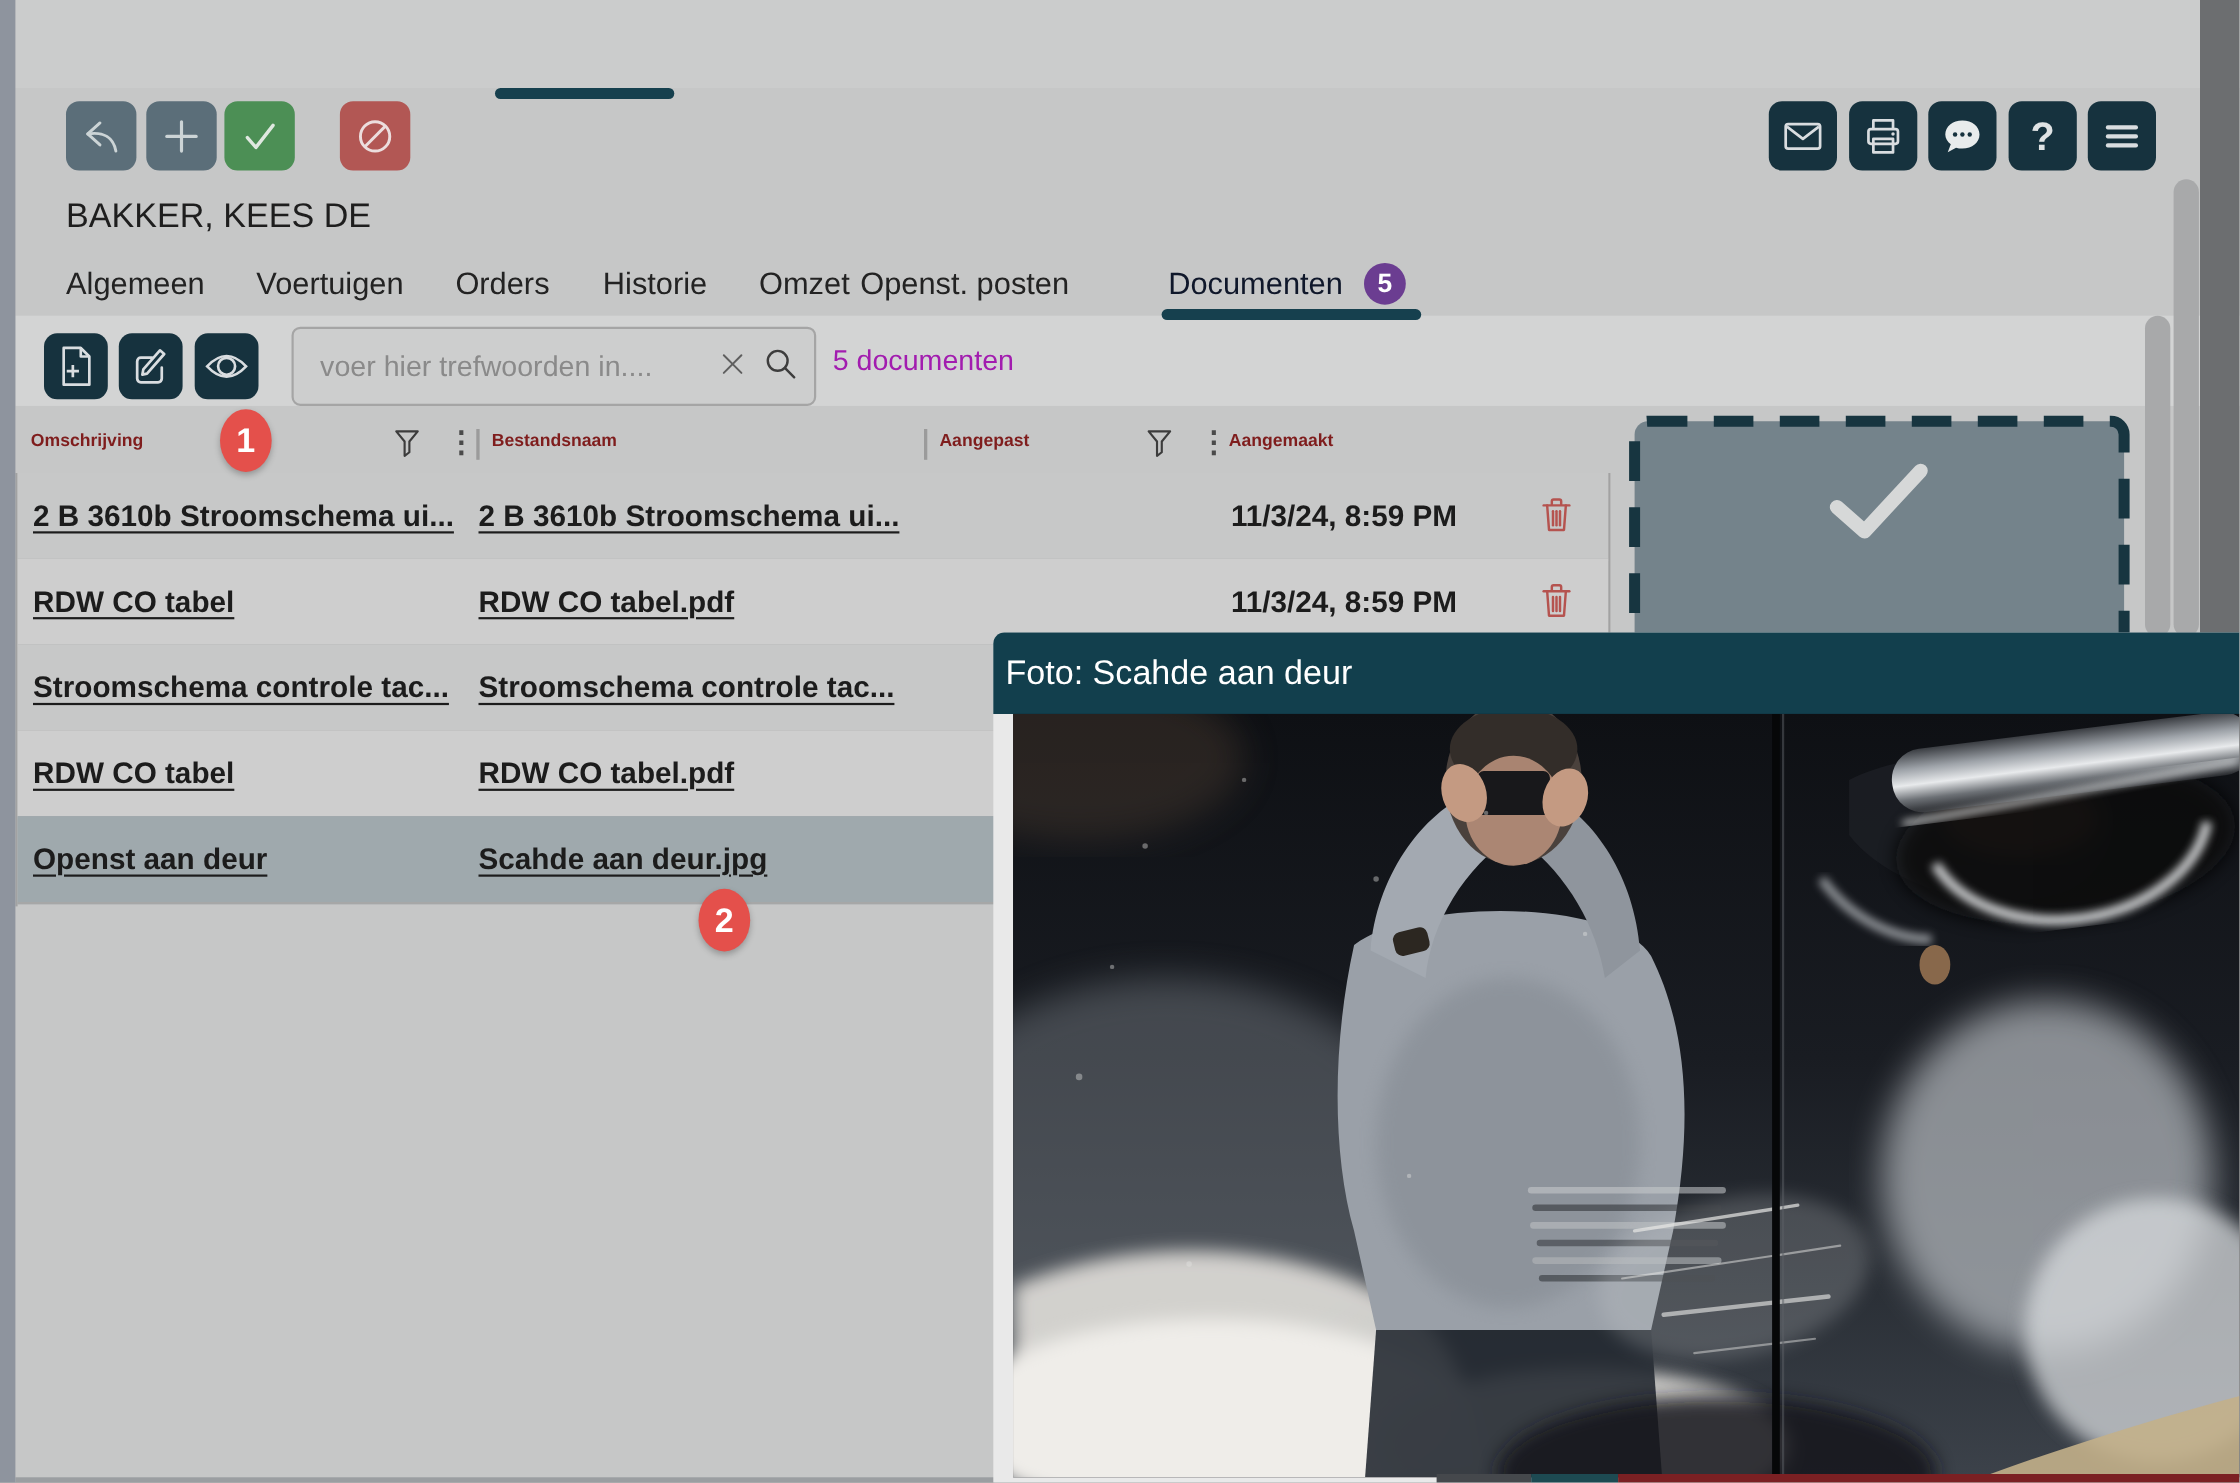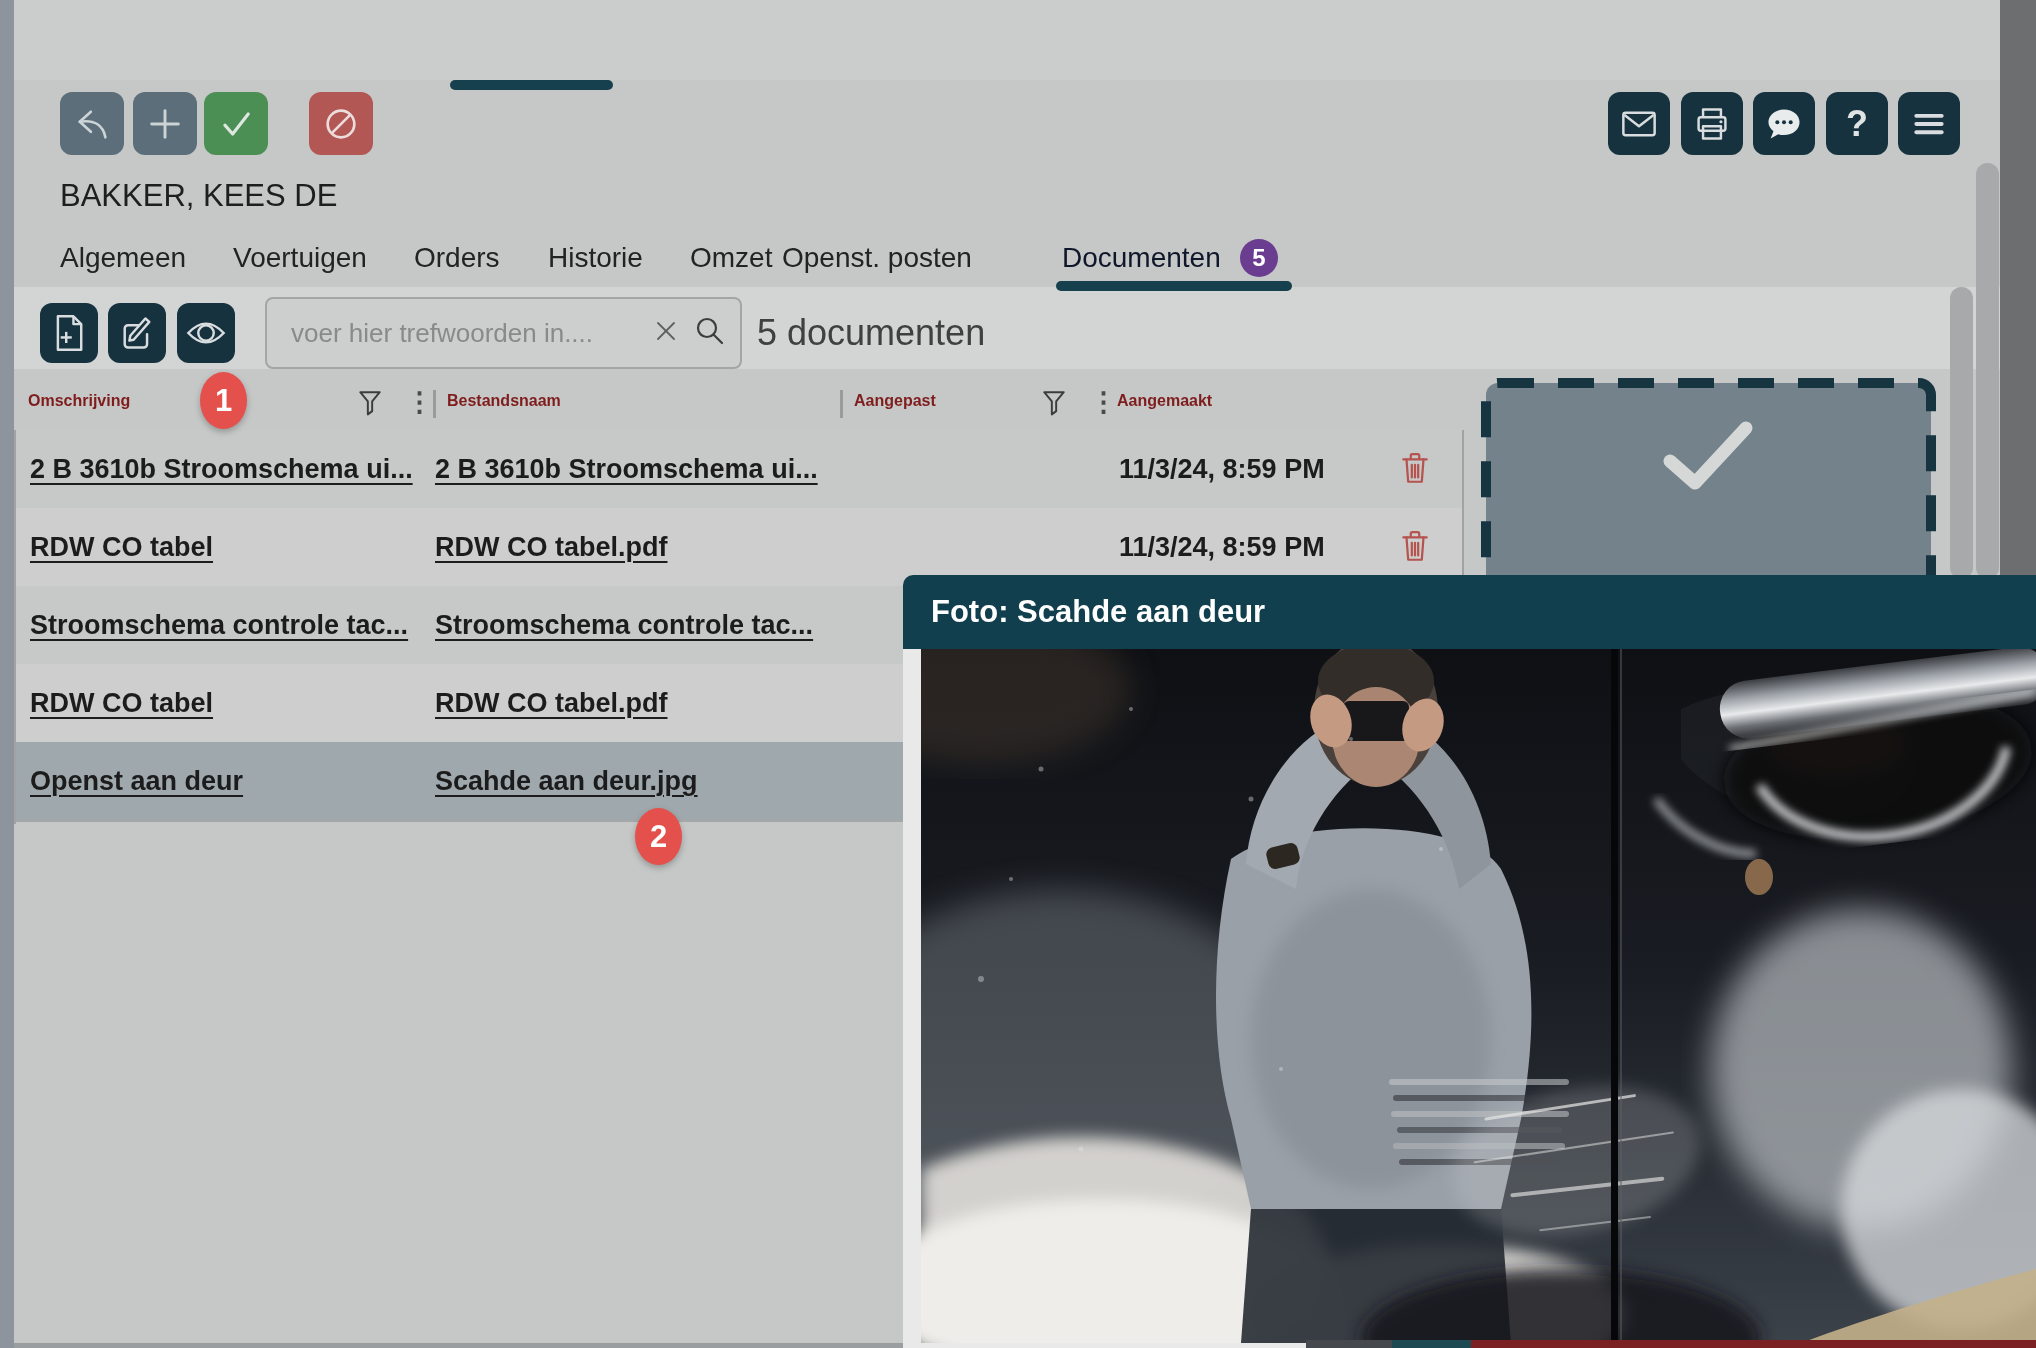--- a/index.html
+++ b/index.html
@@ -42,21 +42,21 @@
                 background:#6b3d91;color:#fff;font-size:24px;font-weight:600;
                 display:flex;align-items:center;justify-content:center;z-index:3;}
 
   
   .docs-band{left:14px;top:287px;width:2022px;height:82px;background:#d3d4d4;z-index:1;}
   .search-box{left:265px;top:297px;width:473px;height:68px;background:#cdcece;
               border:2px solid #a5a5a5;border-radius:8px;z-index:3;display:flex;align-items:center;}
   .search-box input{flex:1;border:none;outline:none;background:transparent;
               margin-left:22px;font-size:26px;color:#3a3a3a;font-family:"Liberation Sans",sans-serif;}
   .search-box input::placeholder{color:#8a8a8a;}
-  .doc-count{left:757px;top:312px;font-size:36px;color:#404040;z-index:2;}
+  .doc-count{left:757px;top:312px;font-size:26px;color:#a21caf;z-index:2;}
 
   
   .thead{left:14px;top:378px;width:1446px;height:52px;z-index:2;}
   .th{position:absolute;top:14px;font-size:16px;font-weight:700;color:#7f1d1d;}
   .col-divider{position:absolute;top:12px;width:3px;height:28px;background:#9b9b9b;}
   .kebab{position:absolute;top:8px;font-size:27px;font-weight:700;color:#4a4a4a;letter-spacing:0;}
   .rows{left:14px;top:430px;width:1446px;z-index:2;
         border-left:2px solid #a2a2a2;border-right:2px solid #a2a2a2;}
   .row{position:absolute;left:0;width:1446px;height:78px;border-bottom:2px solid #a6a7a7;font-weight:bold;}
   .row:nth-child(odd){background:#c7c8c8;}
@@ -74,21 +74,21 @@
              box-shadow:0 3px 6px rgba(0,0,0,.25);z-index:20;}
 
   
   .dropzone{left:1480px;top:377px;width:457px;height:268px;z-index:2;}
 
   
   .dialog{left:903px;top:575px;width:1133px;height:773px;background:#e9e9e9;
           border-top-left-radius:10px;z-index:50;}
   .dialog-header{position:absolute;left:0;top:0;width:1133px;height:74px;background:#123f4d;
           border-top-left-radius:10px;display:flex;align-items:center;}
-  .dialog-title{margin-left:28px;font-size:31px;font-weight:700;color:#ffffff;}
+  .dialog-title{margin-left:11px;font-size:31px;font-weight:400;color:#ffffff;}
   .photo{position:absolute;left:18px;top:74px;width:1115px;height:694px;background:#101216;}
 
   .bottom-seg{top:1340px;height:8px;z-index:60;}
 </style>
 </head>
 <body>
 
 <div id="app">
 
   <div class="abs tabbar"></div>

